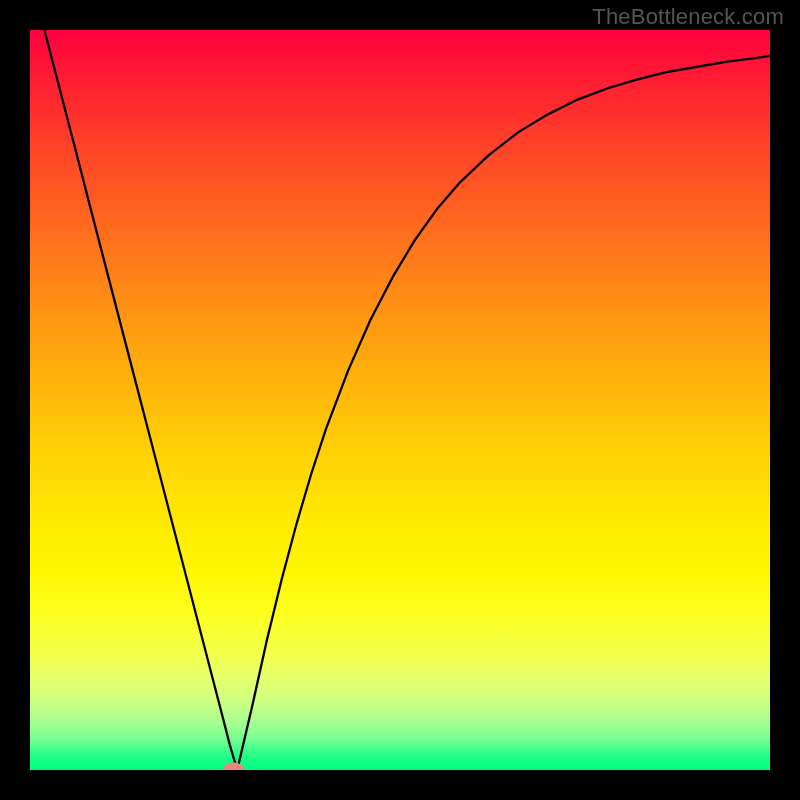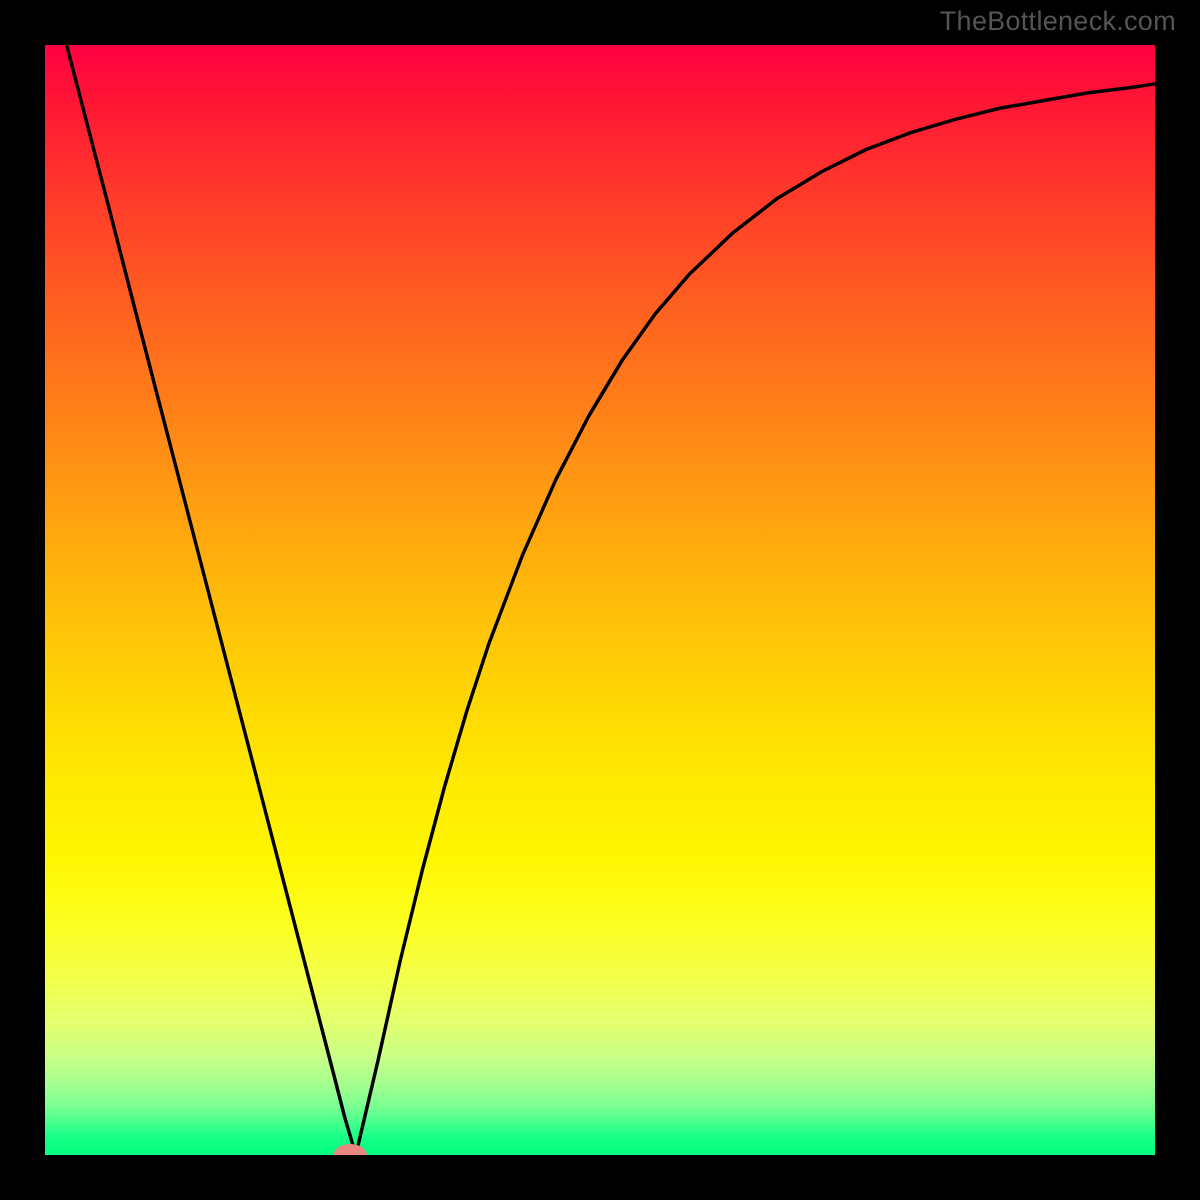--- a/index.html
+++ b/index.html
@@ -15,21 +15,21 @@
     position: relative;
     width: 800px;
     height: 800px;
     background: #000;
   }
   .watermark {
     position: absolute;
     top: 4px;
     right: 16px;
     color: #555;
-    font-size: 18px;
+    font-size: 22px;
     font-weight: 500;
     letter-spacing: 0.2px;
     z-index: 10;
   }
   .plot-area {
     position: absolute;
     left: 30px;
     top: 30px;
     width: 740px;
     height: 740px;

